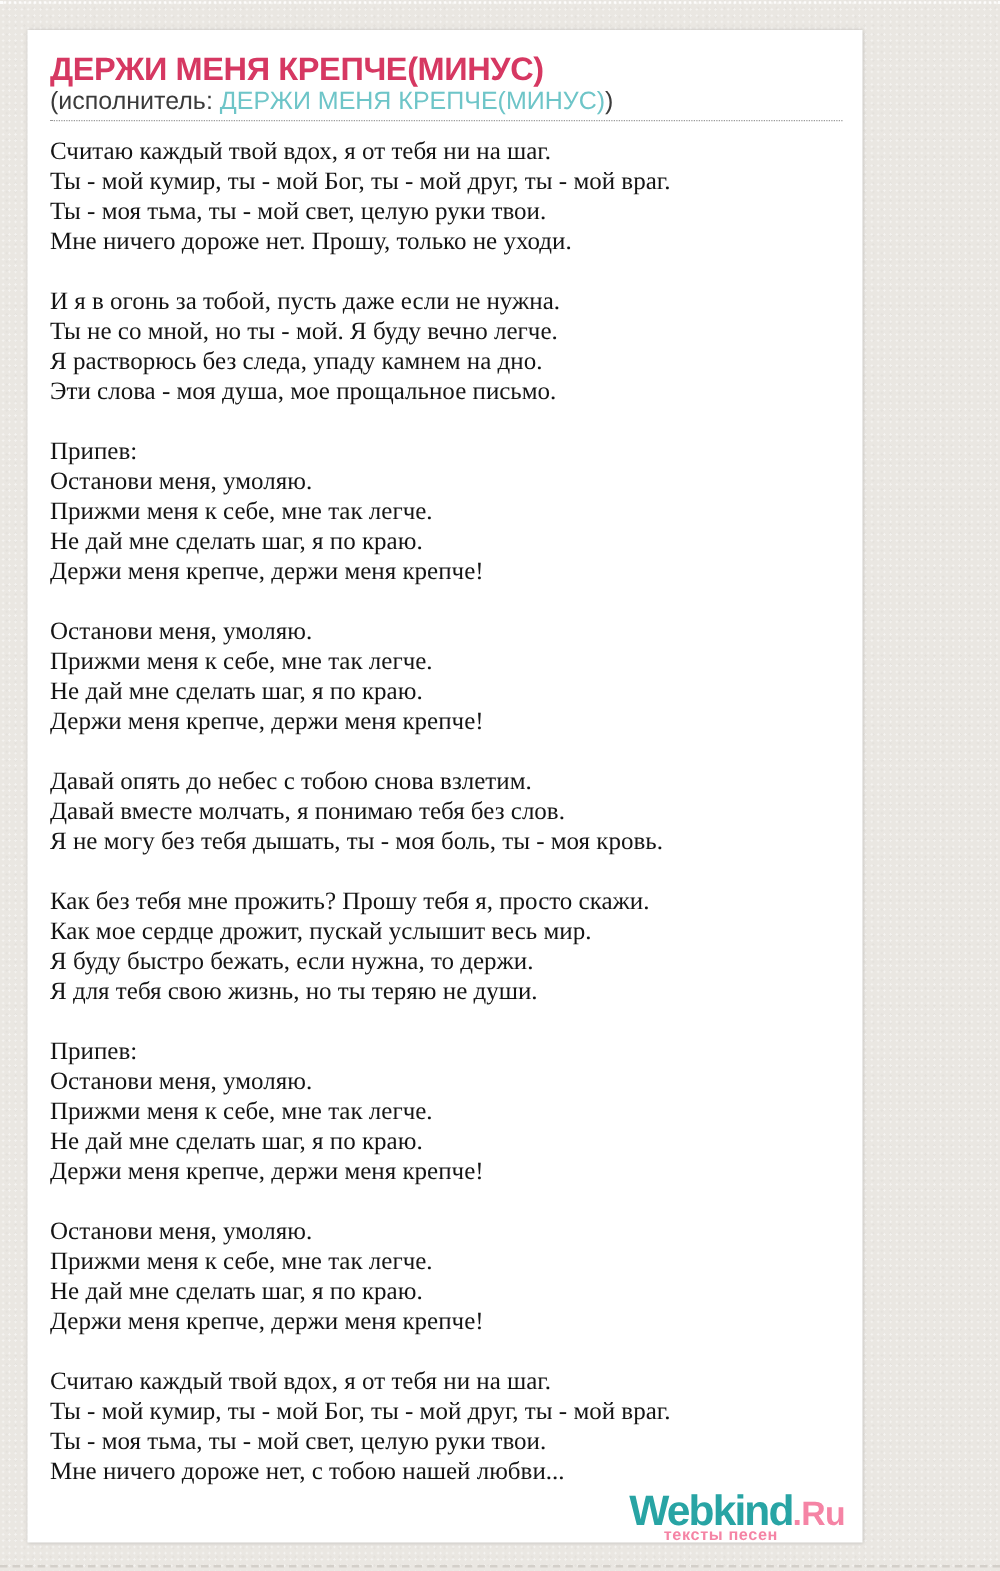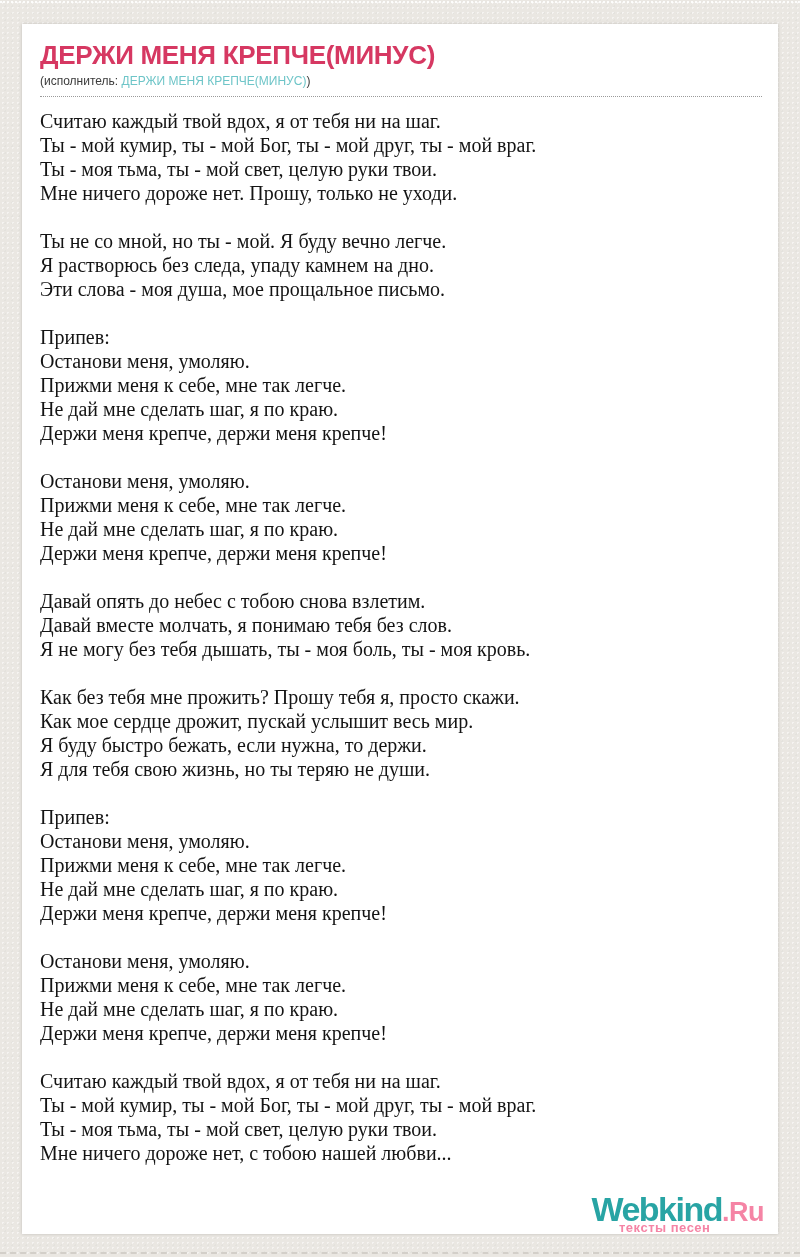--- a/index.html
+++ b/index.html
@@ -26,36 +26,36 @@
     background-size:5px 5px,7px 7px;
     background-position:0 0,2px 3px;
     font-family:"Liberation Sans",sans-serif;
   }
   .edge-line{position:absolute;left:0;width:100%;height:0;}
   .edge-line.top{top:1px;border-top:2px dotted rgba(255,255,255,.85);}
   .edge-line.bottom{bottom:3px;border-top:2px dashed var(--edge-dash);}
   .card{
     position:absolute;
     left:22px;top:24px;
-    width:756px;height:1210px;
+    width:668px;height:1210px;
     background:var(--card-bg);
     box-shadow:0 0 3px rgba(0,0,0,.18);
     box-sizing:border-box;
   }
   .header{padding:16px 16px 0 18px;}
   .song-title{
     margin:0;
     font-size:26px;
     line-height:30px;
     font-weight:bold;
     letter-spacing:-0.3px;
     color:var(--title-accent);
   }
   .artist-line{
-    font-size:12px;
+    font-size:20px;
     line-height:22px;
     color:var(--text-dark);
     padding-bottom:4px;
     border-bottom:1px dotted var(--dotted-sep);
   }
   .artist-link{
     color:var(--artist-link);
     text-decoration:none;
     cursor:pointer;
   }
@@ -111,20 +111,21 @@
   </div>
 
   <div class="lyrics" id="lyrics-container">
       <p class="stanza">
         <span class="lyric-line">Считаю каждый твой вдох, я от тебя ни на шаг.</span>
         <span class="lyric-line">Ты - мой кумир, ты - мой Бог, ты - мой друг, ты - мой враг.</span>
         <span class="lyric-line">Ты - моя тьма, ты - мой свет, целую руки твои.</span>
         <span class="lyric-line">Мне ничего дороже нет. Прошу, только не уходи.</span>
       </p>
       <p class="stanza">
+        <span class="lyric-line">И я в огонь за тобой, пусть даже если не нужна.</span>
         <span class="lyric-line">Ты не со мной, но ты - мой. Я буду вечно легче.</span>
         <span class="lyric-line">Я растворюсь без следа, упаду камнем на дно.</span>
         <span class="lyric-line">Эти слова - моя душа, мое прощальное письмо.</span>
       </p>
       <p class="stanza">
         <span class="lyric-line">Припев:</span>
         <span class="lyric-line">Останови меня, умоляю.</span>
         <span class="lyric-line">Прижми меня к себе, мне так легче.</span>
         <span class="lyric-line">Не дай мне сделать шаг, я по краю.</span>
         <span class="lyric-line">Держи меня крепче, держи меня крепче!</span>

